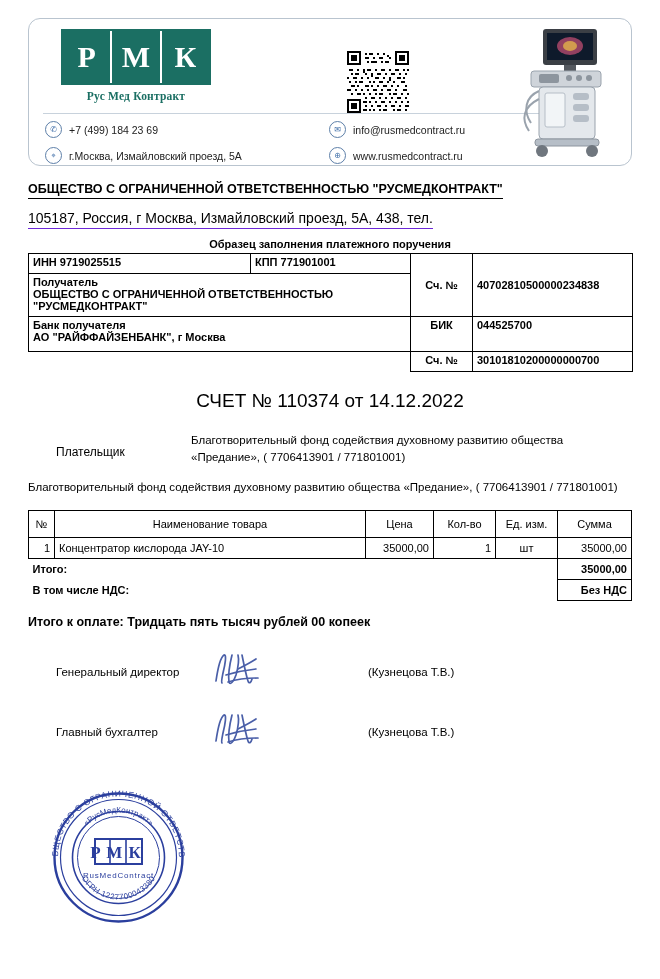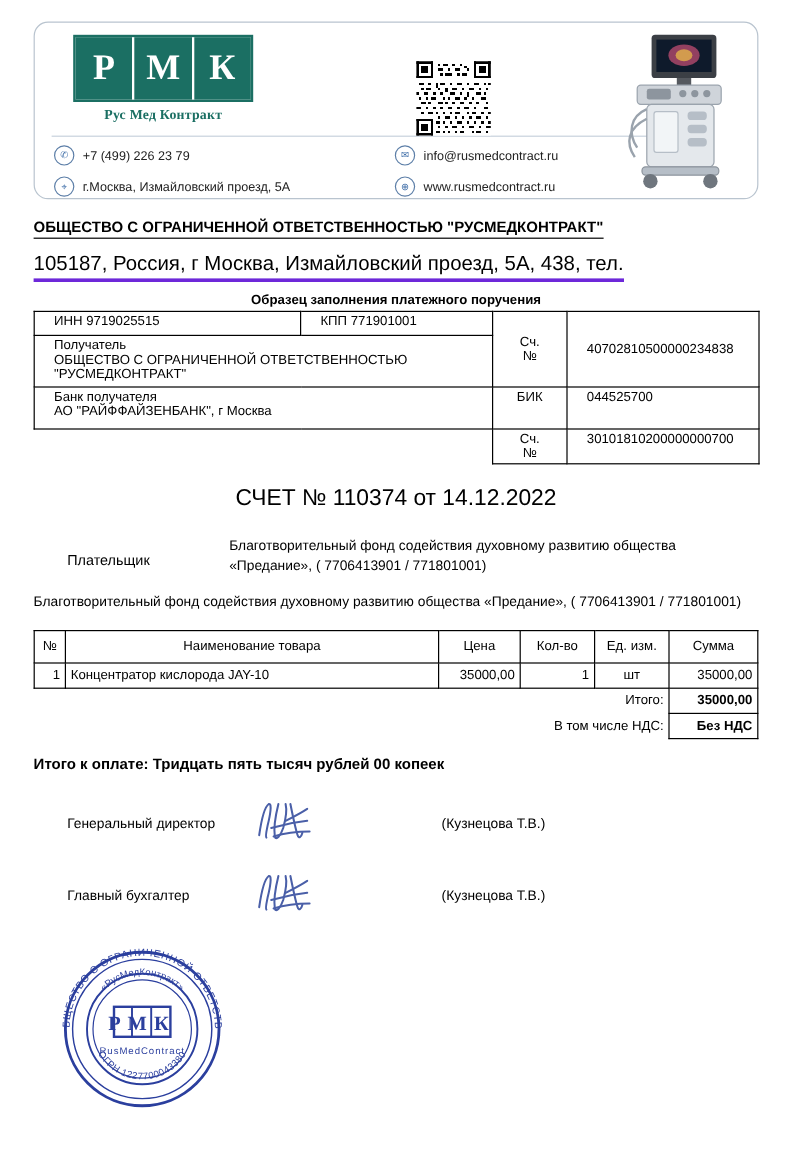--- a/index.html
+++ b/index.html
@@ -123,45 +123,46 @@
   .company-line {
     margin-top: 16px;
     font-size: 12.5px;
     font-weight: bold;
     border-bottom: 1px solid #000;
     padding-bottom: 2px;
     display: inline-block;
   }
   .address-line {
     margin-top: 11px;
-    font-size: 17px;
-    border-bottom: 3px solid #6d28d9;
+    font-size: 14px;
+    border-bottom: 1px solid #6d28d9;
     padding-bottom: 2px;
     display: inline-block;
   }
 
   .sample-title {
     text-align: center;
     font-size: 11px;
     font-weight: bold;
     margin: 9px 0 3px 0;
   }
 
   
   table.bank {
     width: 100%;
     border-collapse: collapse;
     font-size: 11px;
     table-layout: fixed;
   }
   table.bank td {
     border: 1px solid #000;
-    padding: 2px 16px;
+    padding: 2px 4px;
     vertical-align: top;
     height: 15px;
+    font-weight: bold;
   }
   .cell-pad { padding-top: 3px; }
 
   
   .invoice-title {
     text-align: center;
     font-size: 19px;
     font-weight: normal;
     margin: 18px 0 20px 0;
   }
@@ -201,22 +202,22 @@
     font-weight: normal;
     text-align: center;
     height: 22px;
   }
   .num-col { text-align: right; }
   .ctr { text-align: center; }
   .no-border-cell {
     border: none !important;
   }
   .totals-label {
-    text-align: right;
-    font-weight: normal;
+    text-align: left;
+    font-weight: bold;
     border: none !important;
   }
   .totals-value {
     text-align: right;
     font-weight: bold;
   }
 
   .grand-total {
     margin-top: 14px;
     font-size: 12.5px;
@@ -270,21 +271,21 @@
         <div class="logo-letter">К</div>
       </div>
       <div class="logo-sub">Рус Мед Контракт</div>
     </div>
 
     <div class="hr-line"></div>
 
     <div class="contacts">
       <div class="contact-row">
         <span class="ci">✆</span>
-        <span>+7 (499) 226 23 79</span>
+        <span>+7 (499) 184 23 69</span>
       </div>
       <div class="contact-row">
         <span class="ci">⌖</span>
         <span>г.Москва, Измайловский проезд, 5А</span>
       </div>
     </div>
 
     <div class="contacts contacts-right">
       <div class="contact-row">
         <span class="ci">✉</span>

